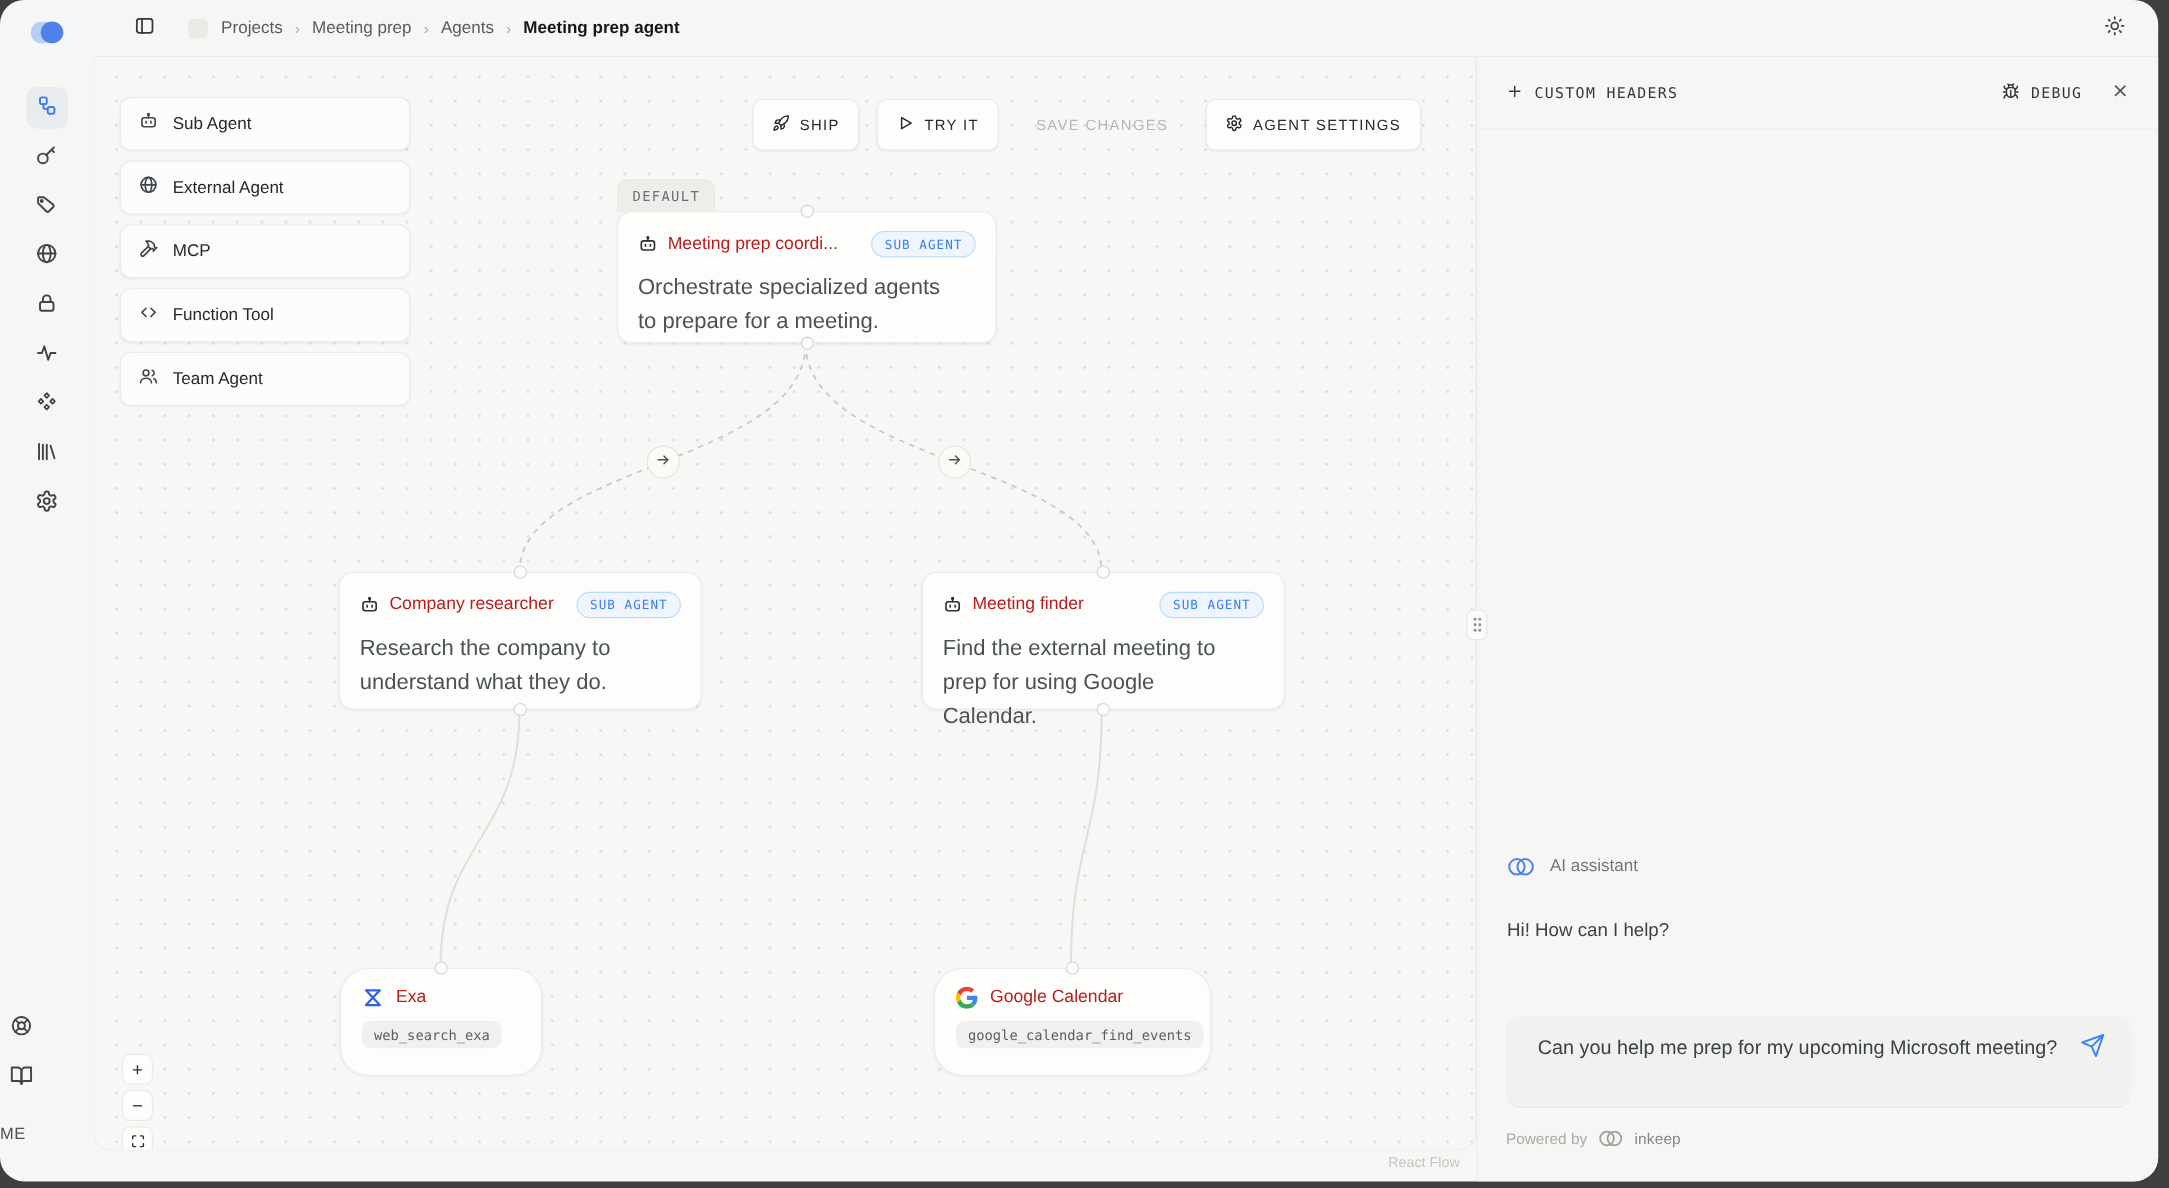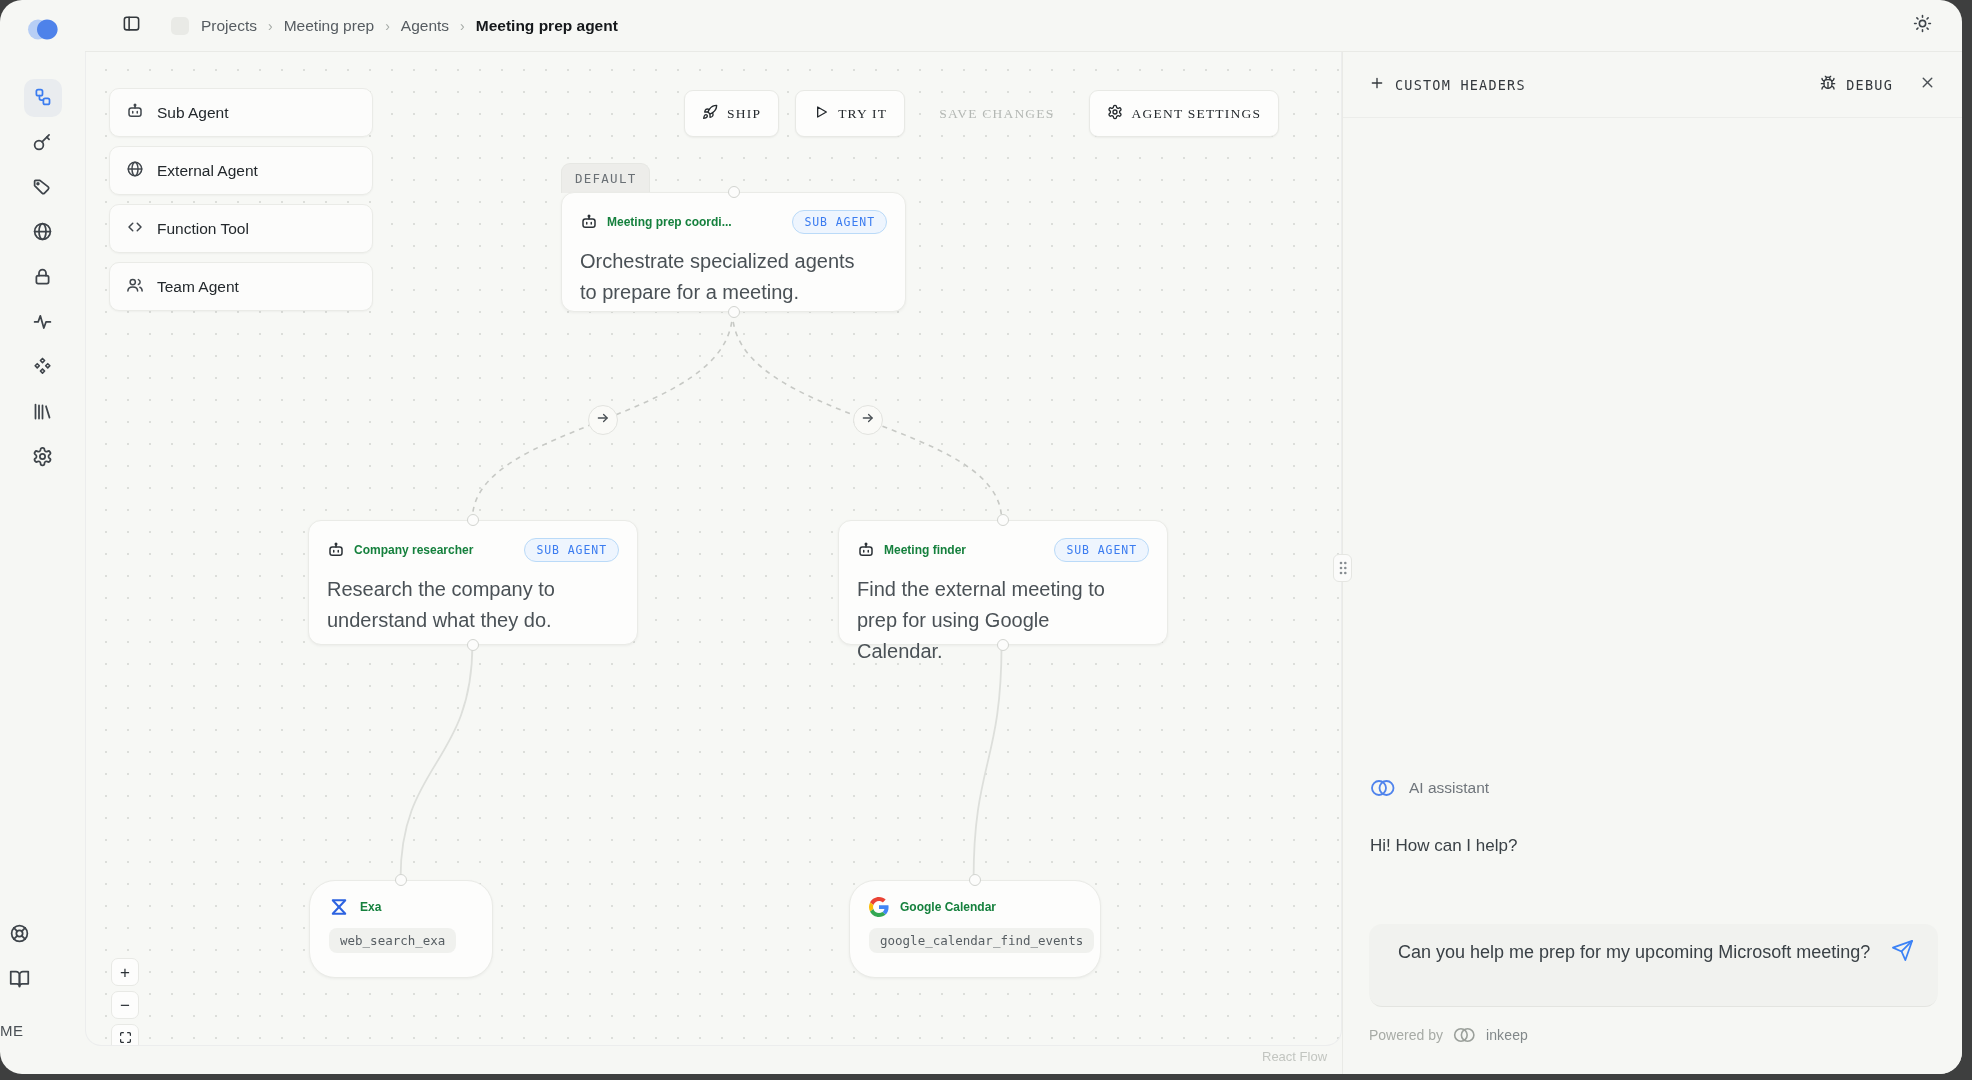--- a/index.html
+++ b/index.html
@@ -39,32 +39,32 @@
   .edge-solid{stroke:#dddfdb;stroke-width:1.8;fill:none;}
   .edge-badge{position:absolute;width:28px;height:28px;border-radius:50%;background:#fafaf7;border:1px solid #e2e3df;display:flex;align-items:center;justify-content:center;color:#4a5055;z-index:2;transform:translate(-50%,-50%);}
   .edge-badge svg{width:14px;height:14px;}
   .handle{position:absolute;width:12px;height:12px;border-radius:50%;background:#fcfcfb;border:1.5px solid #d2d4d0;z-index:4;transform:translate(-50%,-50%);box-sizing:border-box;}
 
   .palette{position:absolute;left:23px;top:36px;width:264px;display:flex;flex-direction:column;gap:9px;z-index:5;}
   .pal-item{height:49px;background:#fcfcfb;border:1px solid #eaebe7;border-radius:10px;display:flex;align-items:center;gap:13px;padding:0 16px;box-shadow:0 1px 2px rgba(20,24,28,.04);font-size:15.5px;font-weight:500;color:#23282c;box-sizing:border-box;cursor:grab;}
   .pal-item svg{width:18px;height:18px;color:#41474d;flex:none;}
 
   .fl-toolbar{position:absolute;left:598px;top:38px;display:flex;gap:16px;align-items:center;z-index:5;}
-  .tb-btn{display:flex;align-items:center;gap:9px;height:45px;padding:0 17px;background:#fdfdfc;border:1px solid #e8e9e5;border-radius:9px;font-family:Liberation Serif, serif;font-size:13.5px;letter-spacing:.09em;color:#24292d;box-shadow:0 1px 2px rgba(20,24,28,.05);cursor:pointer;white-space:nowrap;}
+  .tb-btn{display:flex;align-items:center;gap:9px;height:45px;padding:0 17px;background:#fdfdfc;border:1px solid #e8e9e5;border-radius:9px;font-family:Liberation Sans, sans-serif;font-size:13.5px;letter-spacing:.09em;color:#24292d;box-shadow:0 1px 2px rgba(20,24,28,.05);cursor:pointer;white-space:nowrap;}
   .tb-btn svg{width:16px;height:16px;flex:none;}
   .tb-btn.ghost{background:transparent;border-color:transparent;box-shadow:none;color:#b4b8b4;cursor:default;}
 
   .default-tag{position:absolute;left:475px;top:111px;height:30px;padding:0 13px;display:flex;align-items:center;font-family:"DejaVu Sans Mono",monospace;font-size:12.5px;letter-spacing:.1em;color:#6a7075;background:#ededea;border:1px solid #e6e7e3;border-bottom:none;border-radius:9px 9px 0 0;z-index:3;box-sizing:border-box;}
 
   .node{position:absolute;background:#fdfdfc;border:1px solid #eaebe7;border-radius:13px;box-shadow:0 1px 3px rgba(20,24,28,.05);z-index:3;box-sizing:border-box;cursor:pointer;}
   .node.agent{padding:17px 18px;}
   .title-row{display:flex;align-items:center;gap:9px;}
   .title-row .n-icon{width:18px;height:18px;color:#2b3136;flex:none;display:flex;}
   .title-row .n-icon svg{width:100%;height:100%;}
-  .node-title{font-size:12px;font-weight:700;color:#15803d;white-space:nowrap;}
+  .node-title{font-size:16px;font-weight:400;color:#b91c1c;white-space:nowrap;}
   .badge{margin-left:auto;font-family:"DejaVu Sans Mono",monospace;font-size:11.5px;letter-spacing:.08em;color:#3b7cf0;background:#eef5fe;border:1px solid #badaf8;border-radius:999px;padding:4px 11px;white-space:nowrap;}
   .node-desc{margin-top:12px;font-size:20px;line-height:1.55;color:#4a5156;}
   #node-coordinator{left:475px;top:140px;width:345px;height:120px;}
   #node-coordinator .node-desc{max-width:293px;}
   #node-researcher{left:222px;top:468px;width:330px;height:125px;}
   #node-researcher .node-desc{max-width:274px;}
   #node-finder{left:752px;top:468px;width:330px;height:125px;}
   #node-finder .node-desc{max-width:274px;}
   .node.tool{padding:16px 19px;border-radius:26px;}
   .node.tool .title-row{gap:11px;}
@@ -258,20 +258,28 @@
       <div class="pal-item">
             <span><svg viewBox="0 0 24 24" fill="none" stroke="currentColor" stroke-width="2" stroke-linecap="round">
                 <circle cx="12" cy="12" r="9"></circle>
                 <path d="M3 12h18"></path>
                 <ellipse cx="12" cy="12" rx="4" ry="9"></ellipse>
               </svg></span>
             <span>External Agent</span>
           </div>
       <div class="pal-item">
             <span><svg viewBox="0 0 24 24" fill="none" stroke="currentColor" stroke-width="2" stroke-linecap="round" stroke-linejoin="round">
+                <path d="m15 12-8.5 8.5a2.12 2.12 0 1 1-3-3L12 9"></path>
+                <path d="M17.64 15 22 10.64"></path>
+                <path d="m20.91 11.7-1.25-1.25a2 2 0 0 1-.59-1.42V7.9a2 2 0 0 0-.59-1.42L16.6 4.6a5.56 5.56 0 0 0-3.94-1.64H9l.92.82A6.18 6.18 0 0 1 12 8.4v1.56l2 2h2.47a2 2 0 0 1 1.42.59l1.25 1.25"></path>
+              </svg></span>
+            <span>MCP</span>
+          </div>
+      <div class="pal-item">
+            <span><svg viewBox="0 0 24 24" fill="none" stroke="currentColor" stroke-width="2" stroke-linecap="round" stroke-linejoin="round">
                 <path d="m9 7-5 5 5 5"></path>
                 <path d="m15 7 5 5-5 5"></path>
               </svg></span>
             <span>Function Tool</span>
           </div>
       <div class="pal-item">
             <span><svg viewBox="0 0 24 24" fill="none" stroke="currentColor" stroke-width="2" stroke-linecap="round" stroke-linejoin="round">
                 <circle cx="9" cy="8" r="3.5"></circle>
                 <path d="M2.5 20c0-3.5 3-5.5 6.5-5.5s6.5 2 6.5 5.5"></path>
                 <path d="M16.5 4.8a3.5 3.5 0 0 1 0 6.6"></path>

